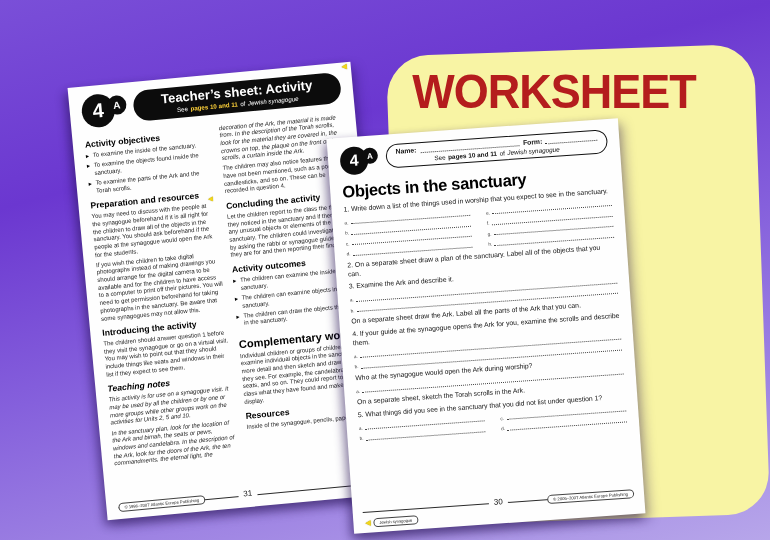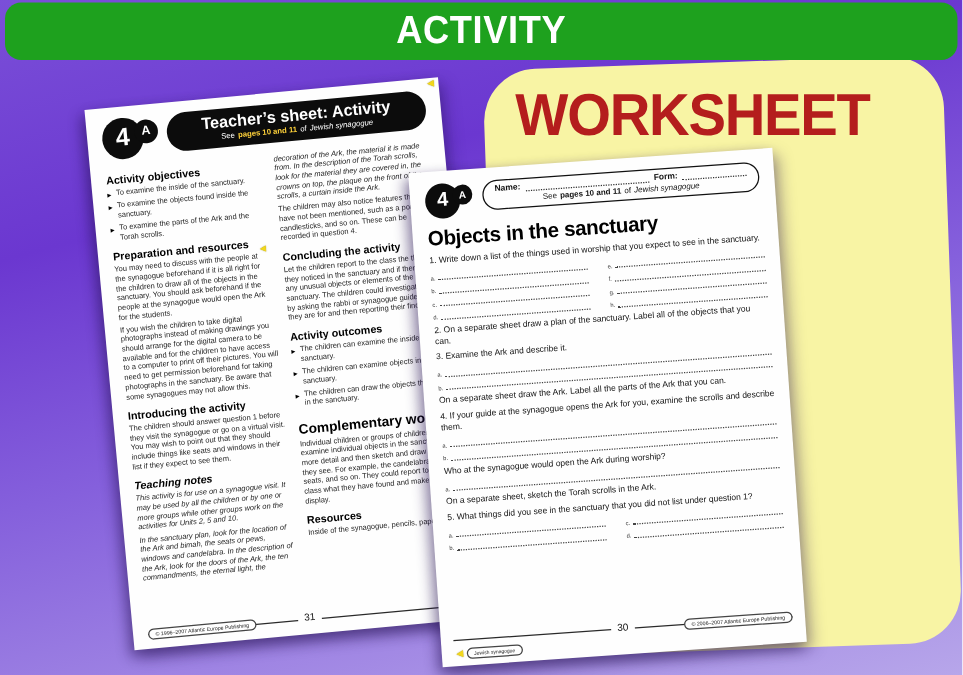--- a/index.html
+++ b/index.html
@@ -86,23 +86,20 @@
   .ws-tag .pill{border:1px solid #444;border-radius:6px;background:#fefefe;font-size:4px;padding:1px 5px;color:#222;white-space:nowrap;}
   .pointer-icon{color:#f2d71c;font-size:9px;line-height:1;text-shadow:0 0 1px #8a7a00;}
   .ci-pageL{position:absolute;right:2px;top:0px;}
   .ci-colL{position:absolute;left:128px;top:120px;font-size:8px;}
 </style>
 </head>
 <body>
 
 <div class="stage">
 
-  <div class="banner">
-    <span>ACTIVITY</span>
-  </div>
 
   <div class="yellow-panel"></div>
   <div class="worksheet-heading">WORKSHEET</div>
 
   <div class="page page-left">
     <span class="pointer-icon ci-pageL">◄</span>
     <span class="pointer-icon ci-colL">◄</span>
 
     <div class="ts-head">
       <div class="badge">

